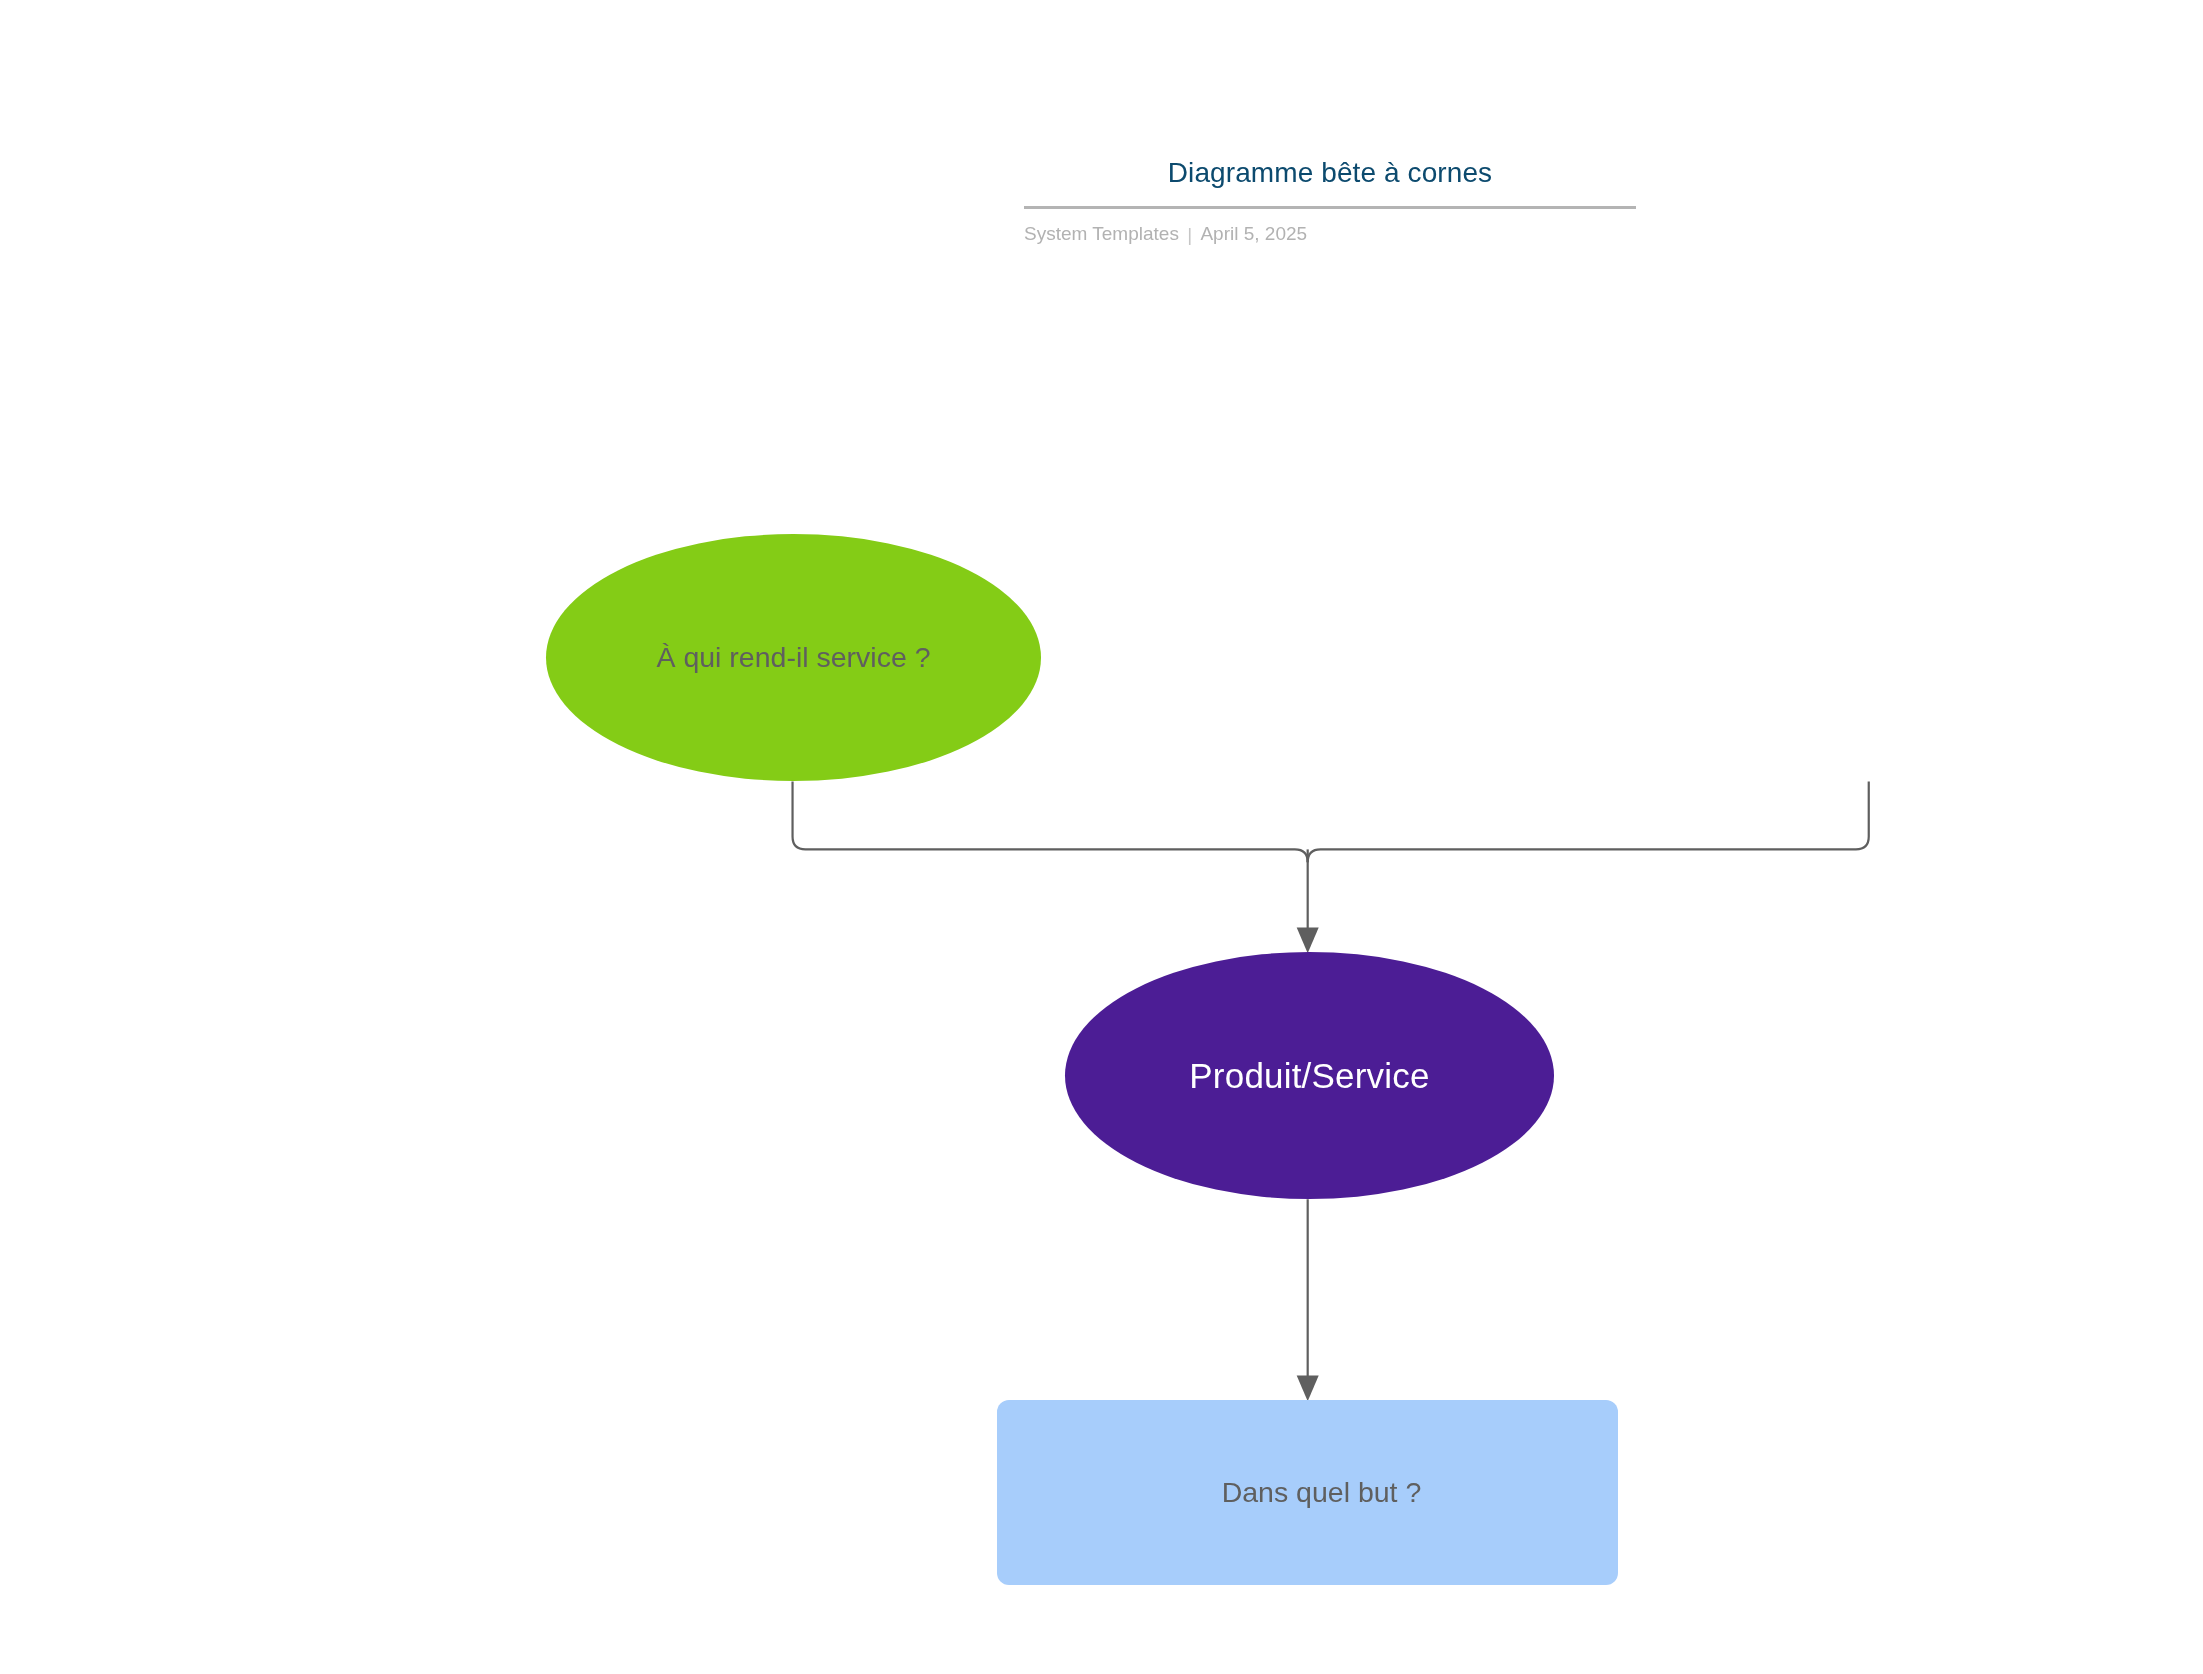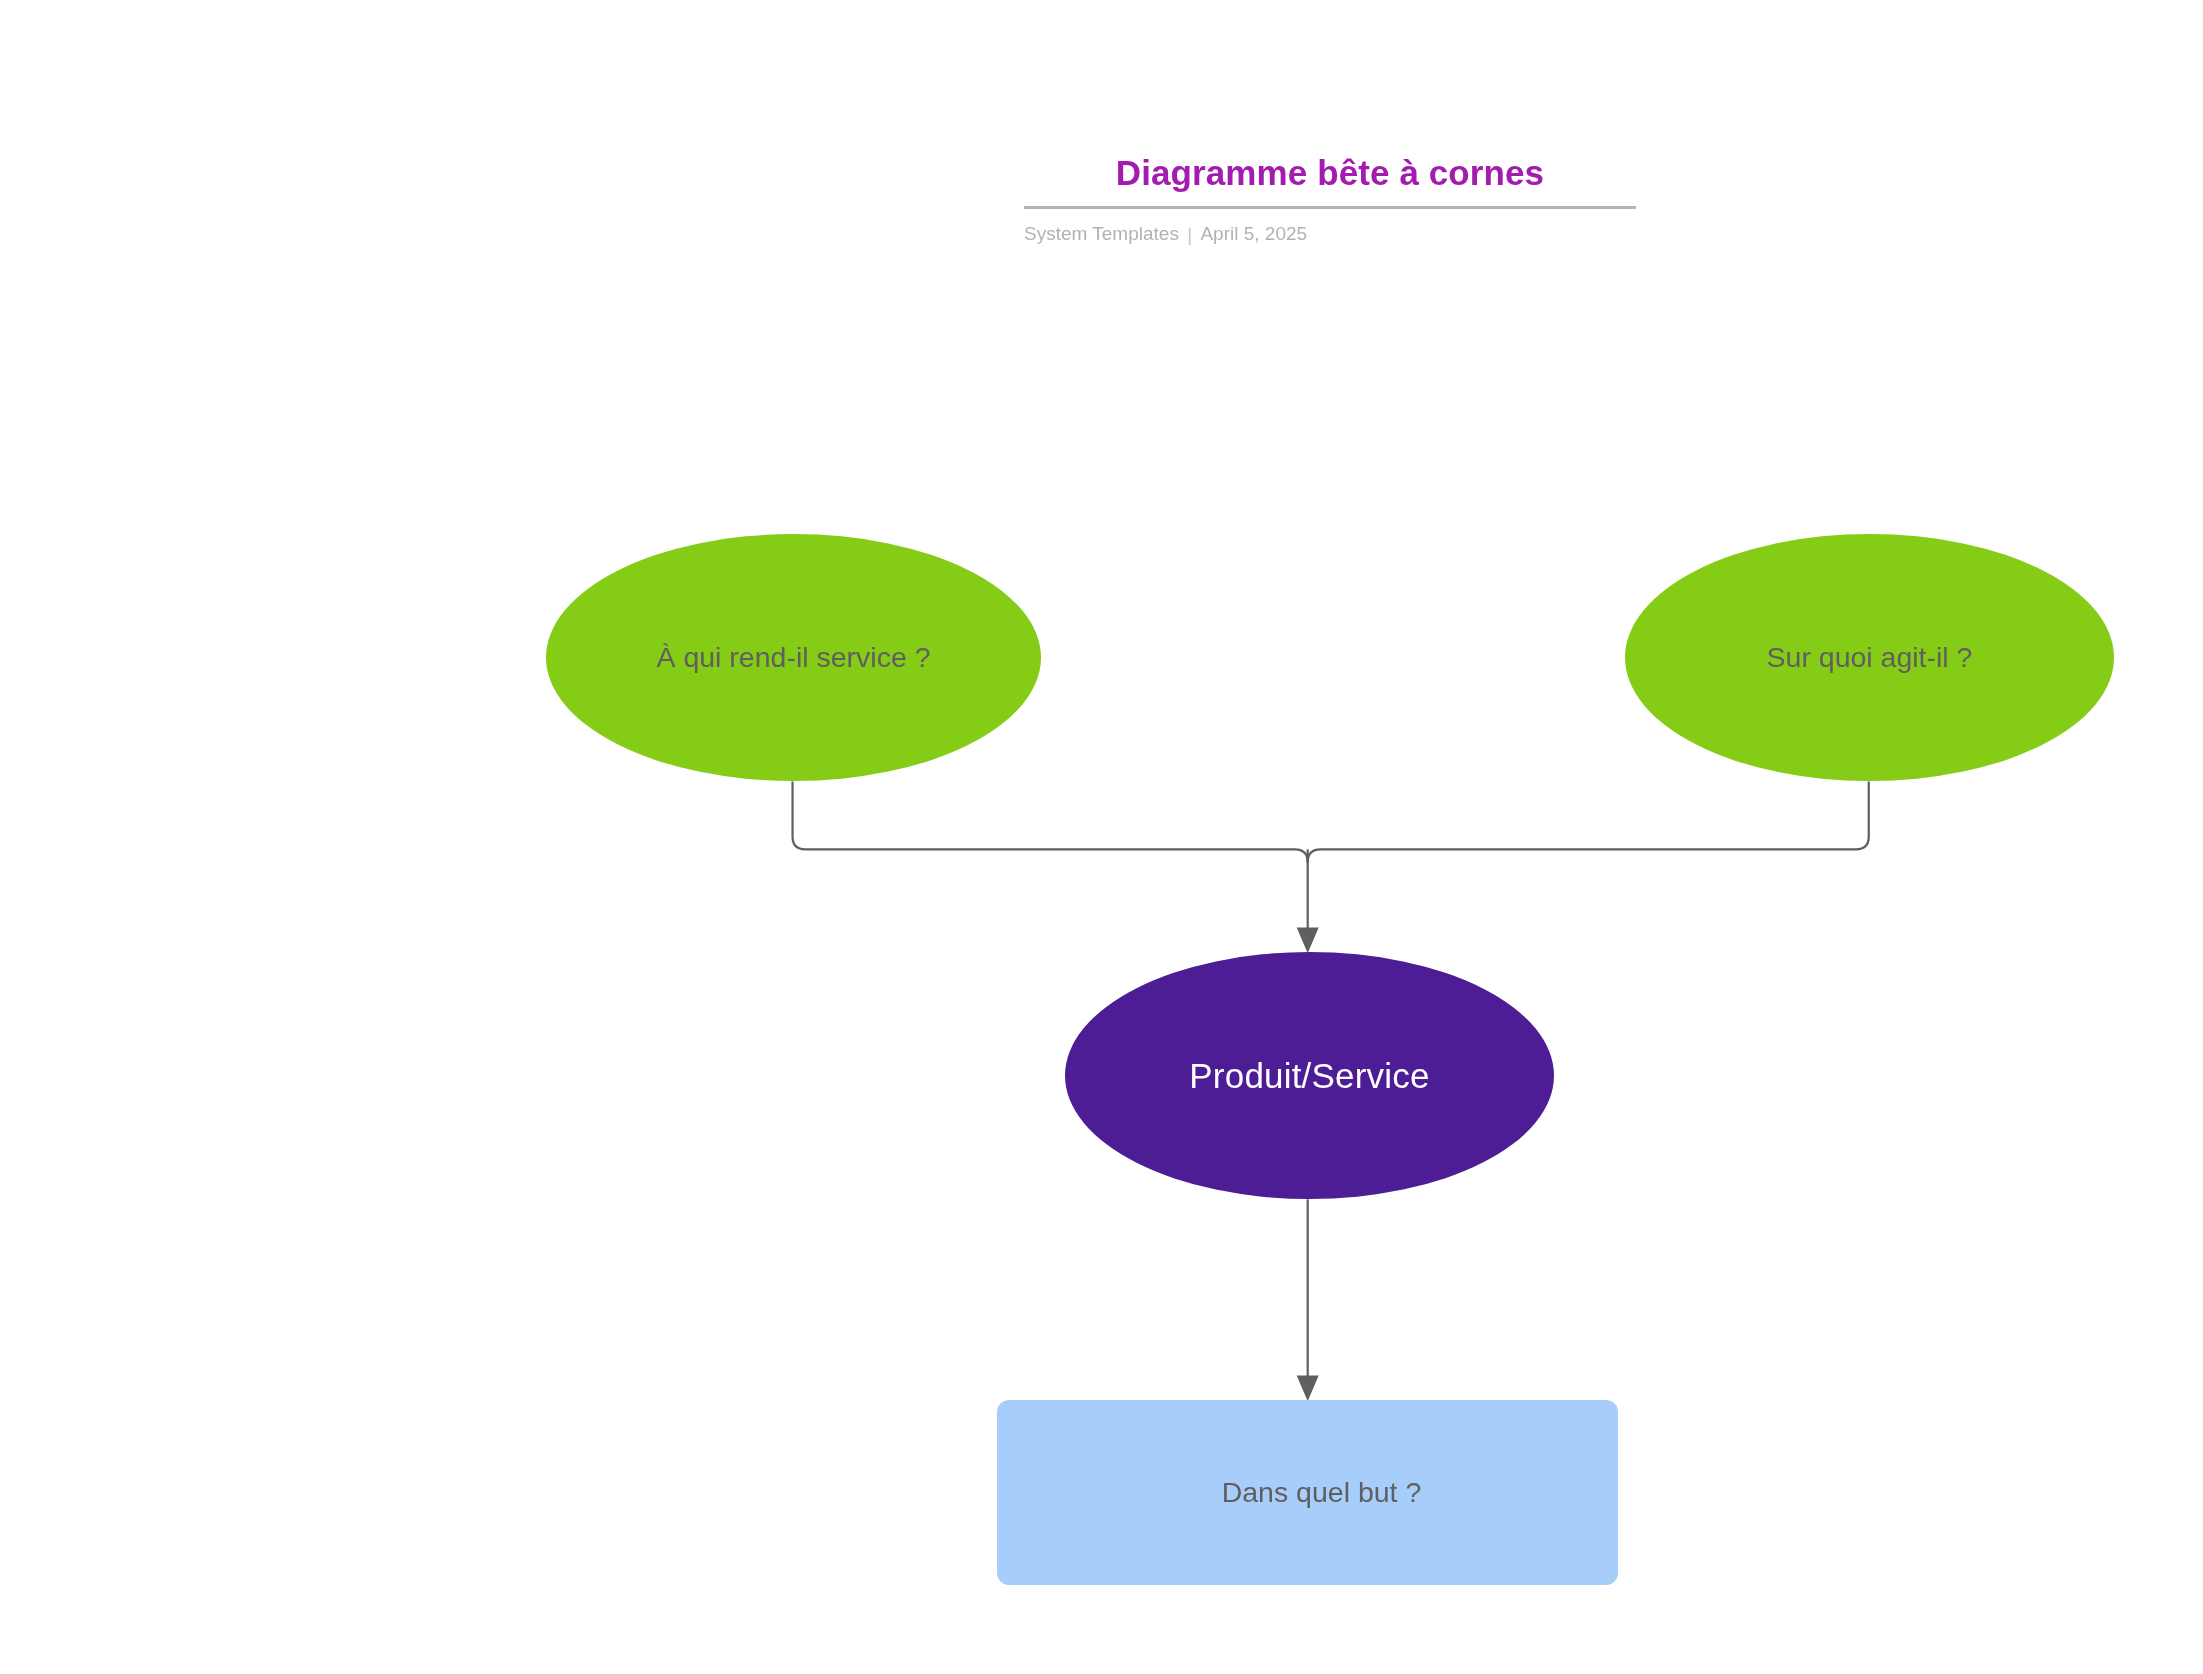--- a/index.html
+++ b/index.html
@@ -32,24 +32,24 @@
     top: 0;
     width: 2204px;
     text-align: center;
   }
   .doc-title {
     position: absolute;
     left: 1024px;
     top: 152px;
     width: 612px;
     text-align: center;
-    font-size: 35px;
-    font-weight: bold;
+    font-size: 28px;
+    font-weight: normal;
     letter-spacing: 0.1px;
-    color: #a21caf;
+    color: #0c4a6e;
     line-height: 42px;
     white-space: nowrap;
   }
   .title-rule {
     position: absolute;
     left: 1024px;
     top: 206px;
     width: 612px;
     height: 2.8px;
     background: #b4b4b4;
@@ -159,23 +159,20 @@
     <polygon class="edge-head" points="1424,1038 1412,1010 1436,1010"></polygon>
 
     <path class="edge-path" d="M 1424,1306 L 1424,1502"></path>
     <polygon class="edge-head" points="1424,1526 1412,1498 1436,1498"></polygon>
   </svg>
 
   <div id="node-left" class="node ellipse node-q">
     <span class="node-label">À qui rend-il service ?</span>
   </div>
 
-  <div id="node-right" class="node ellipse node-q">
-    <span class="node-label">Sur quoi agit-il ?</span>
-  </div>
 
   <div id="node-core" class="node ellipse node-center">
     <span class="node-label">Produit/Service</span>
   </div>
 
   <div id="node-goal" class="node node-rect">
     <span class="node-label">Dans quel but ?</span>
   </div>
 
 </div>

